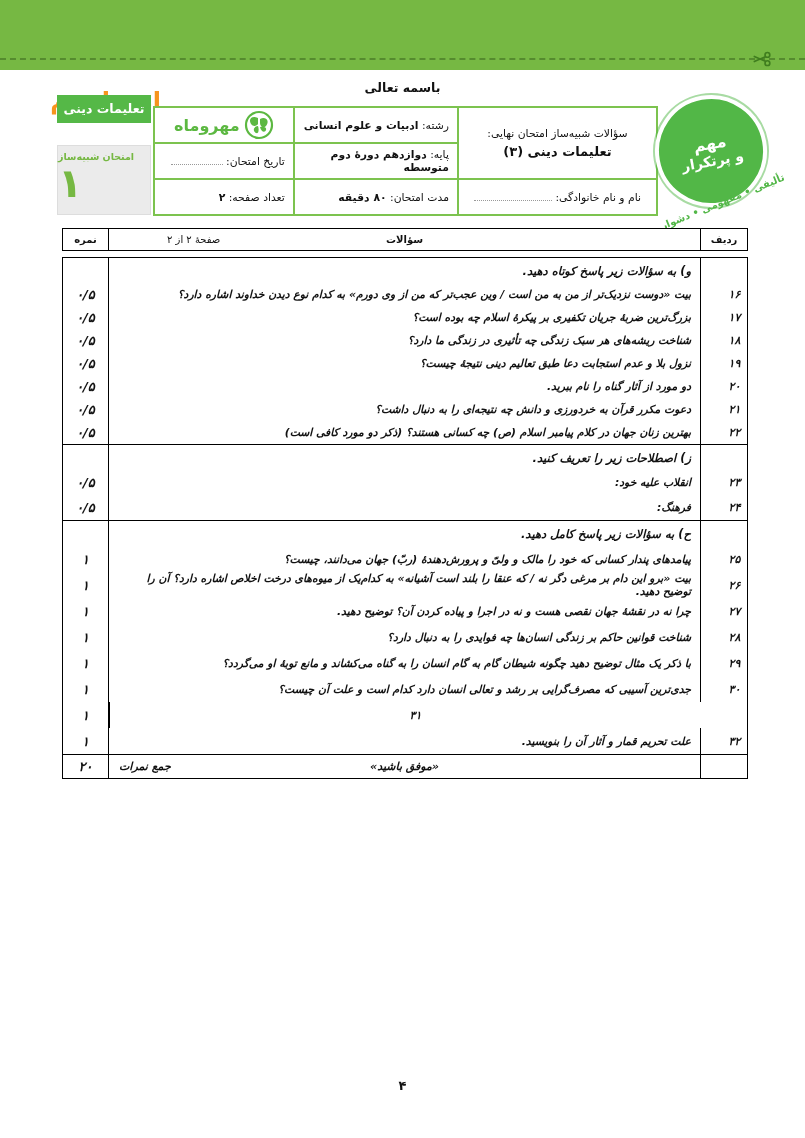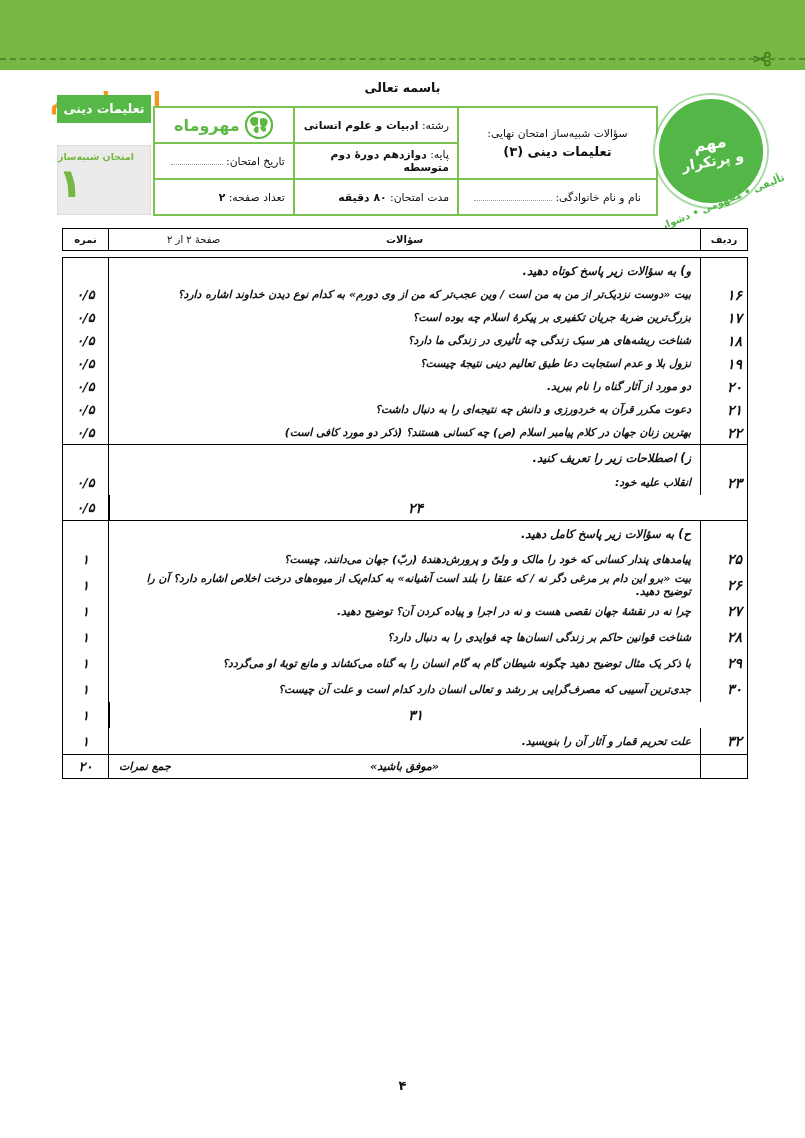--- a/index.html
+++ b/index.html
@@ -60,21 +60,21 @@
   .qh-row { border-left:1.4px solid #000; }
 
   
   .qtable { position:absolute; top:257px; left:62px; width:686px; border:1.8px solid #000; background:#fff; }
   .section + .section, .qfooter { border-top:1.6px solid #000; }
   .q-row, .t-row, .f-row { display:grid; grid-template-columns:46px 1fr 47px; direction:ltr;font-style:italic; }
   .c-score { border-right:1.2px solid #000; display:flex; align-items:center; justify-content:center;
     font-weight:bold; font-size:13px; direction:rtl; }
   .c-q { direction:rtl; display:flex; align-items:center; padding:0 9px; font-size:10.8px; font-weight:700; text-align:right; }
   .c-no { border-left:1.2px solid #000; display:flex; align-items:center; justify-content:center;
-    font-weight:bold; font-size:14px; direction:rtl;padding-left:21px; }
+    font-weight:bold; font-size:11px; direction:rtl;padding-left:21px; }
   .t-row .c-q { font-weight:800; font-size:11.5px; }
   .t-row { height:25px; }
   .sec-a .q-row { height:23px; }
   .sec-b .q-row { height:25px; }
   .sec-c .q-row { height:26px; }
   .qfooter .f-row { height:23px; }
   .f-mid { position:relative; direction:rtl; display:flex; align-items:center; justify-content:center;
     font-weight:800; font-size:11px; }
   .f-total { position:absolute; left:10px; top:0; height:100%; display:flex; align-items:center; font-weight:800; }
 
@@ -221,20 +221,21 @@
         <div class="c-q">ز) اصطلاحات زیر را تعریف کنید.</div>
         <div class="c-no"></div>
       </div>
       <div class="q-row">
         <div class="c-score">۰/۵</div>
         <div class="c-q">انقلاب علیه خود:</div>
         <div class="c-no">۲۳</div>
       </div>
       <div class="q-row">
         <div class="c-score">۰/۵</div>
+        <div class="c-q">فرهنگ:</div>
         <div class="c-no">۲۴</div>
       </div>
     </div>
 
     <div class="section sec-c">
       <div class="t-row">
         <div class="c-score"></div>
         <div class="c-q">ح) به سؤالات زیر پاسخ کامل دهید.</div>
         <div class="c-no"></div>
       </div>

